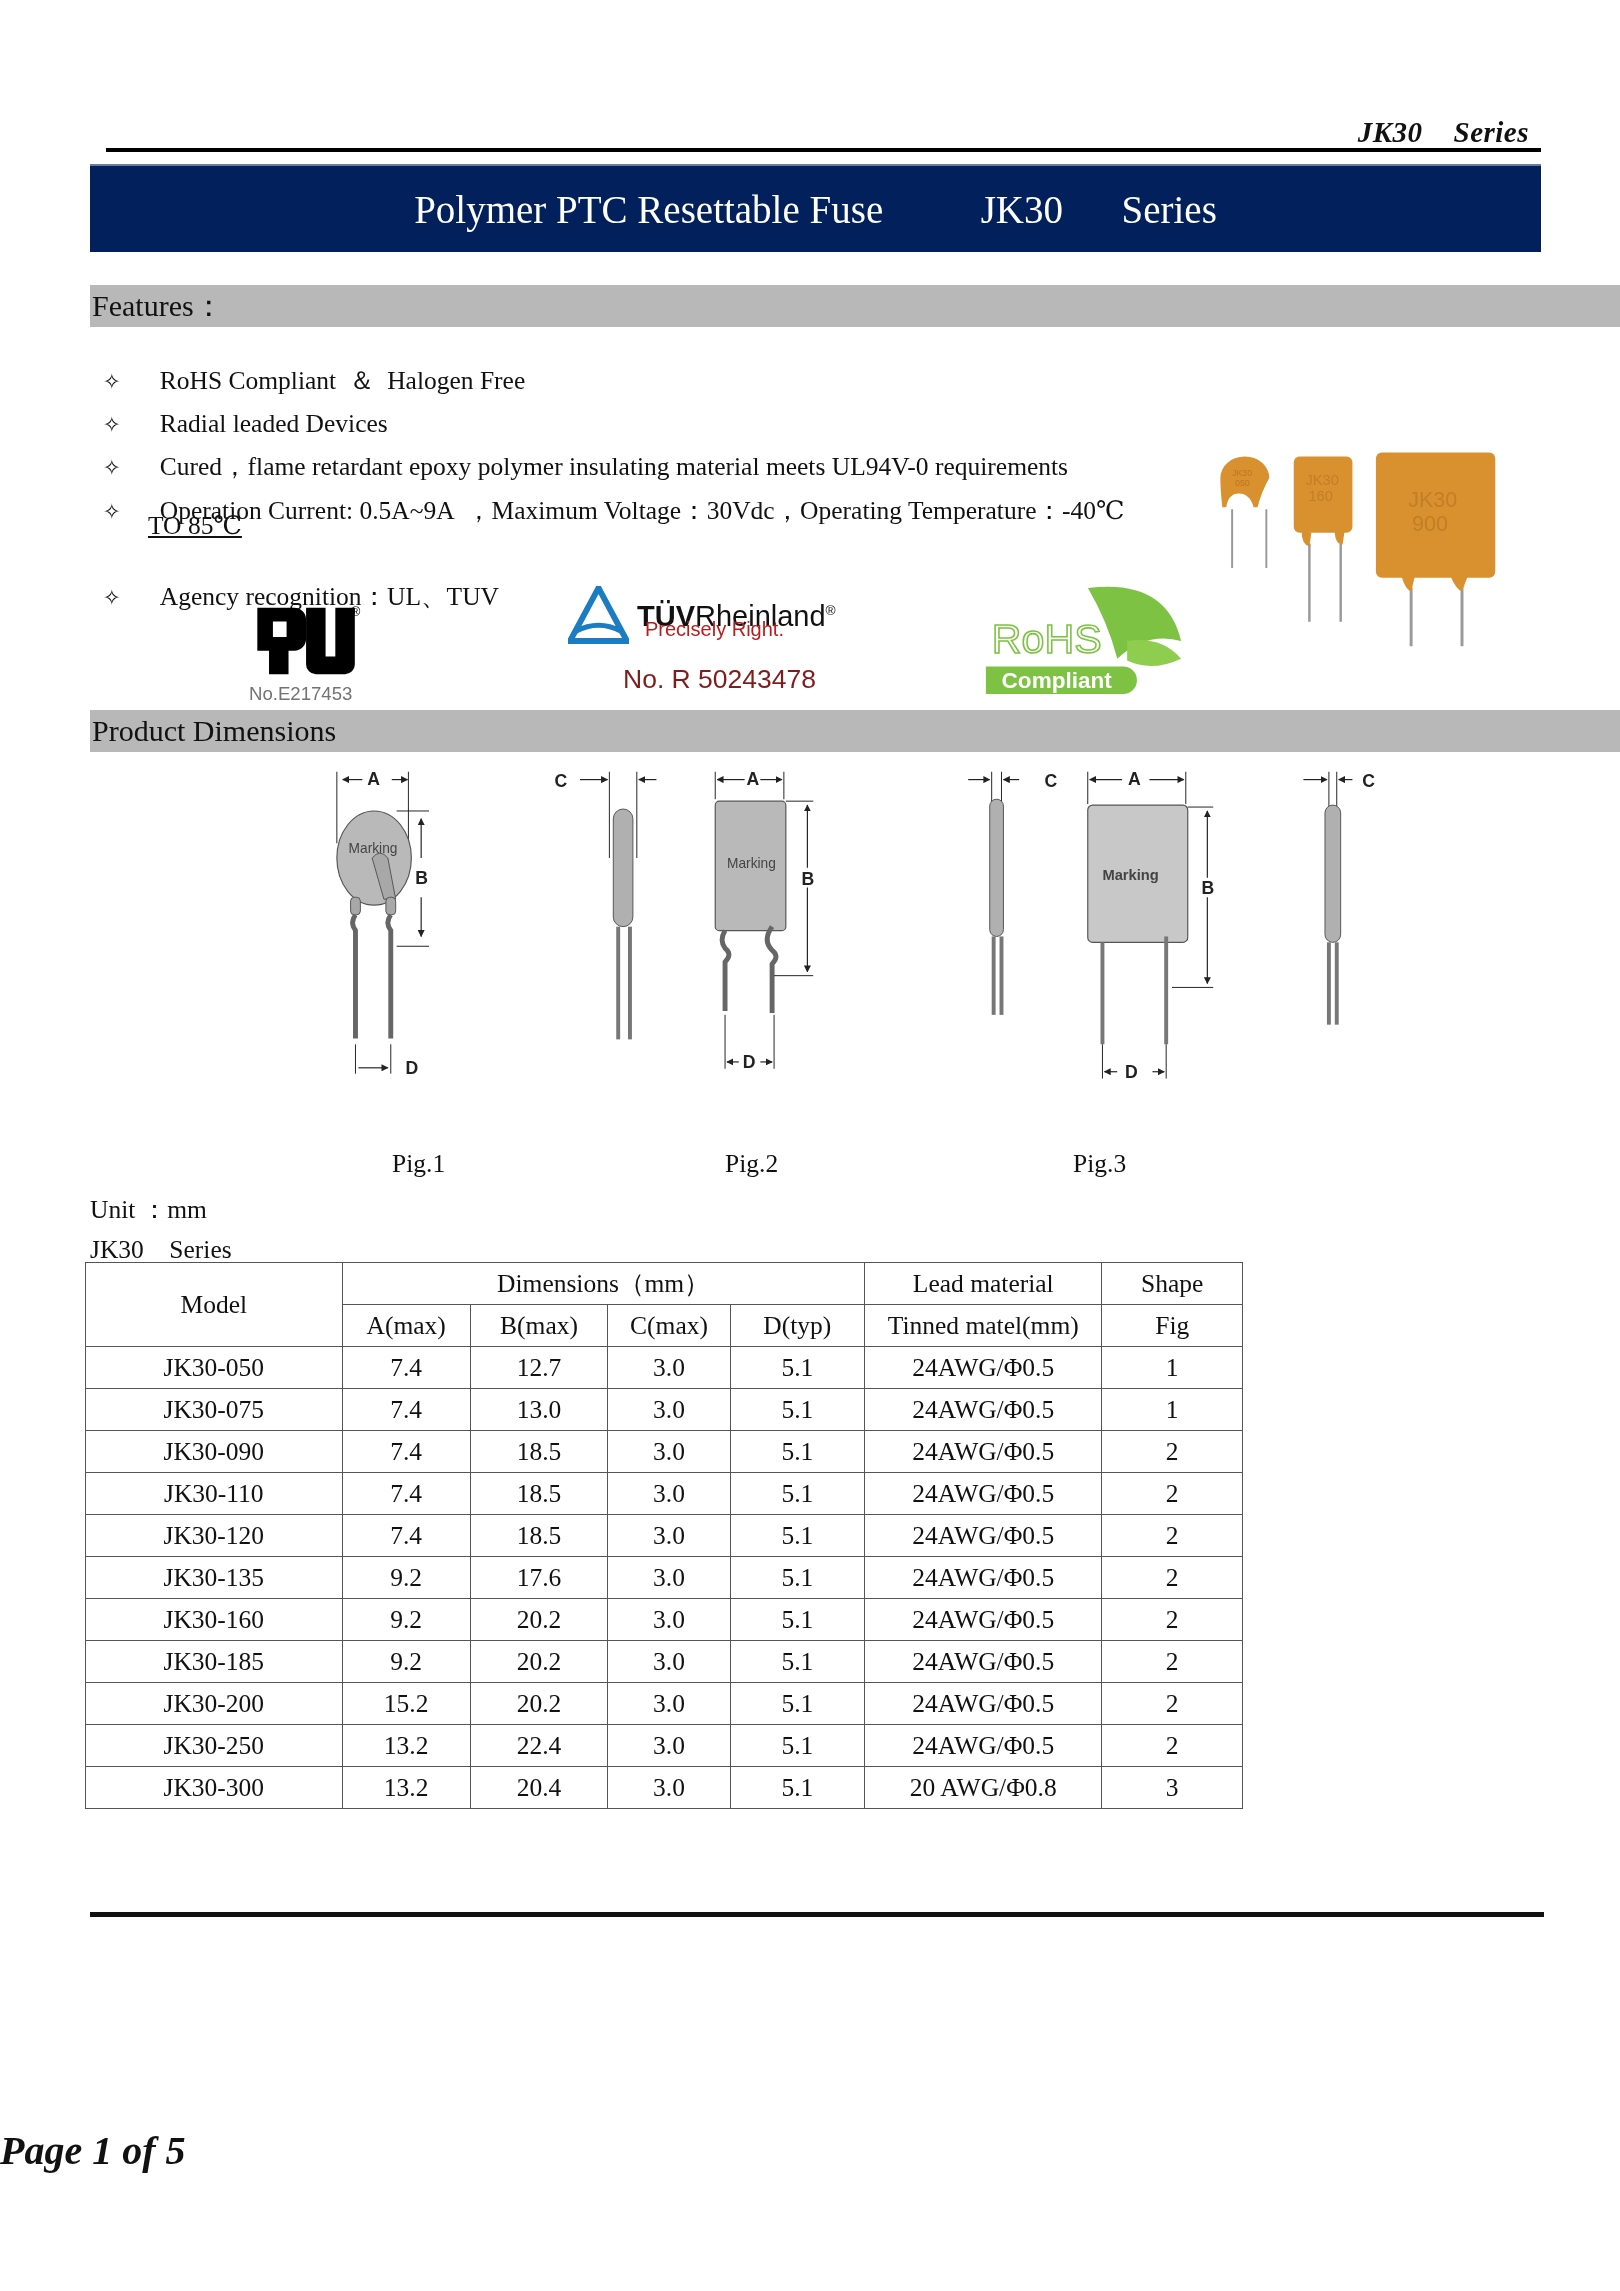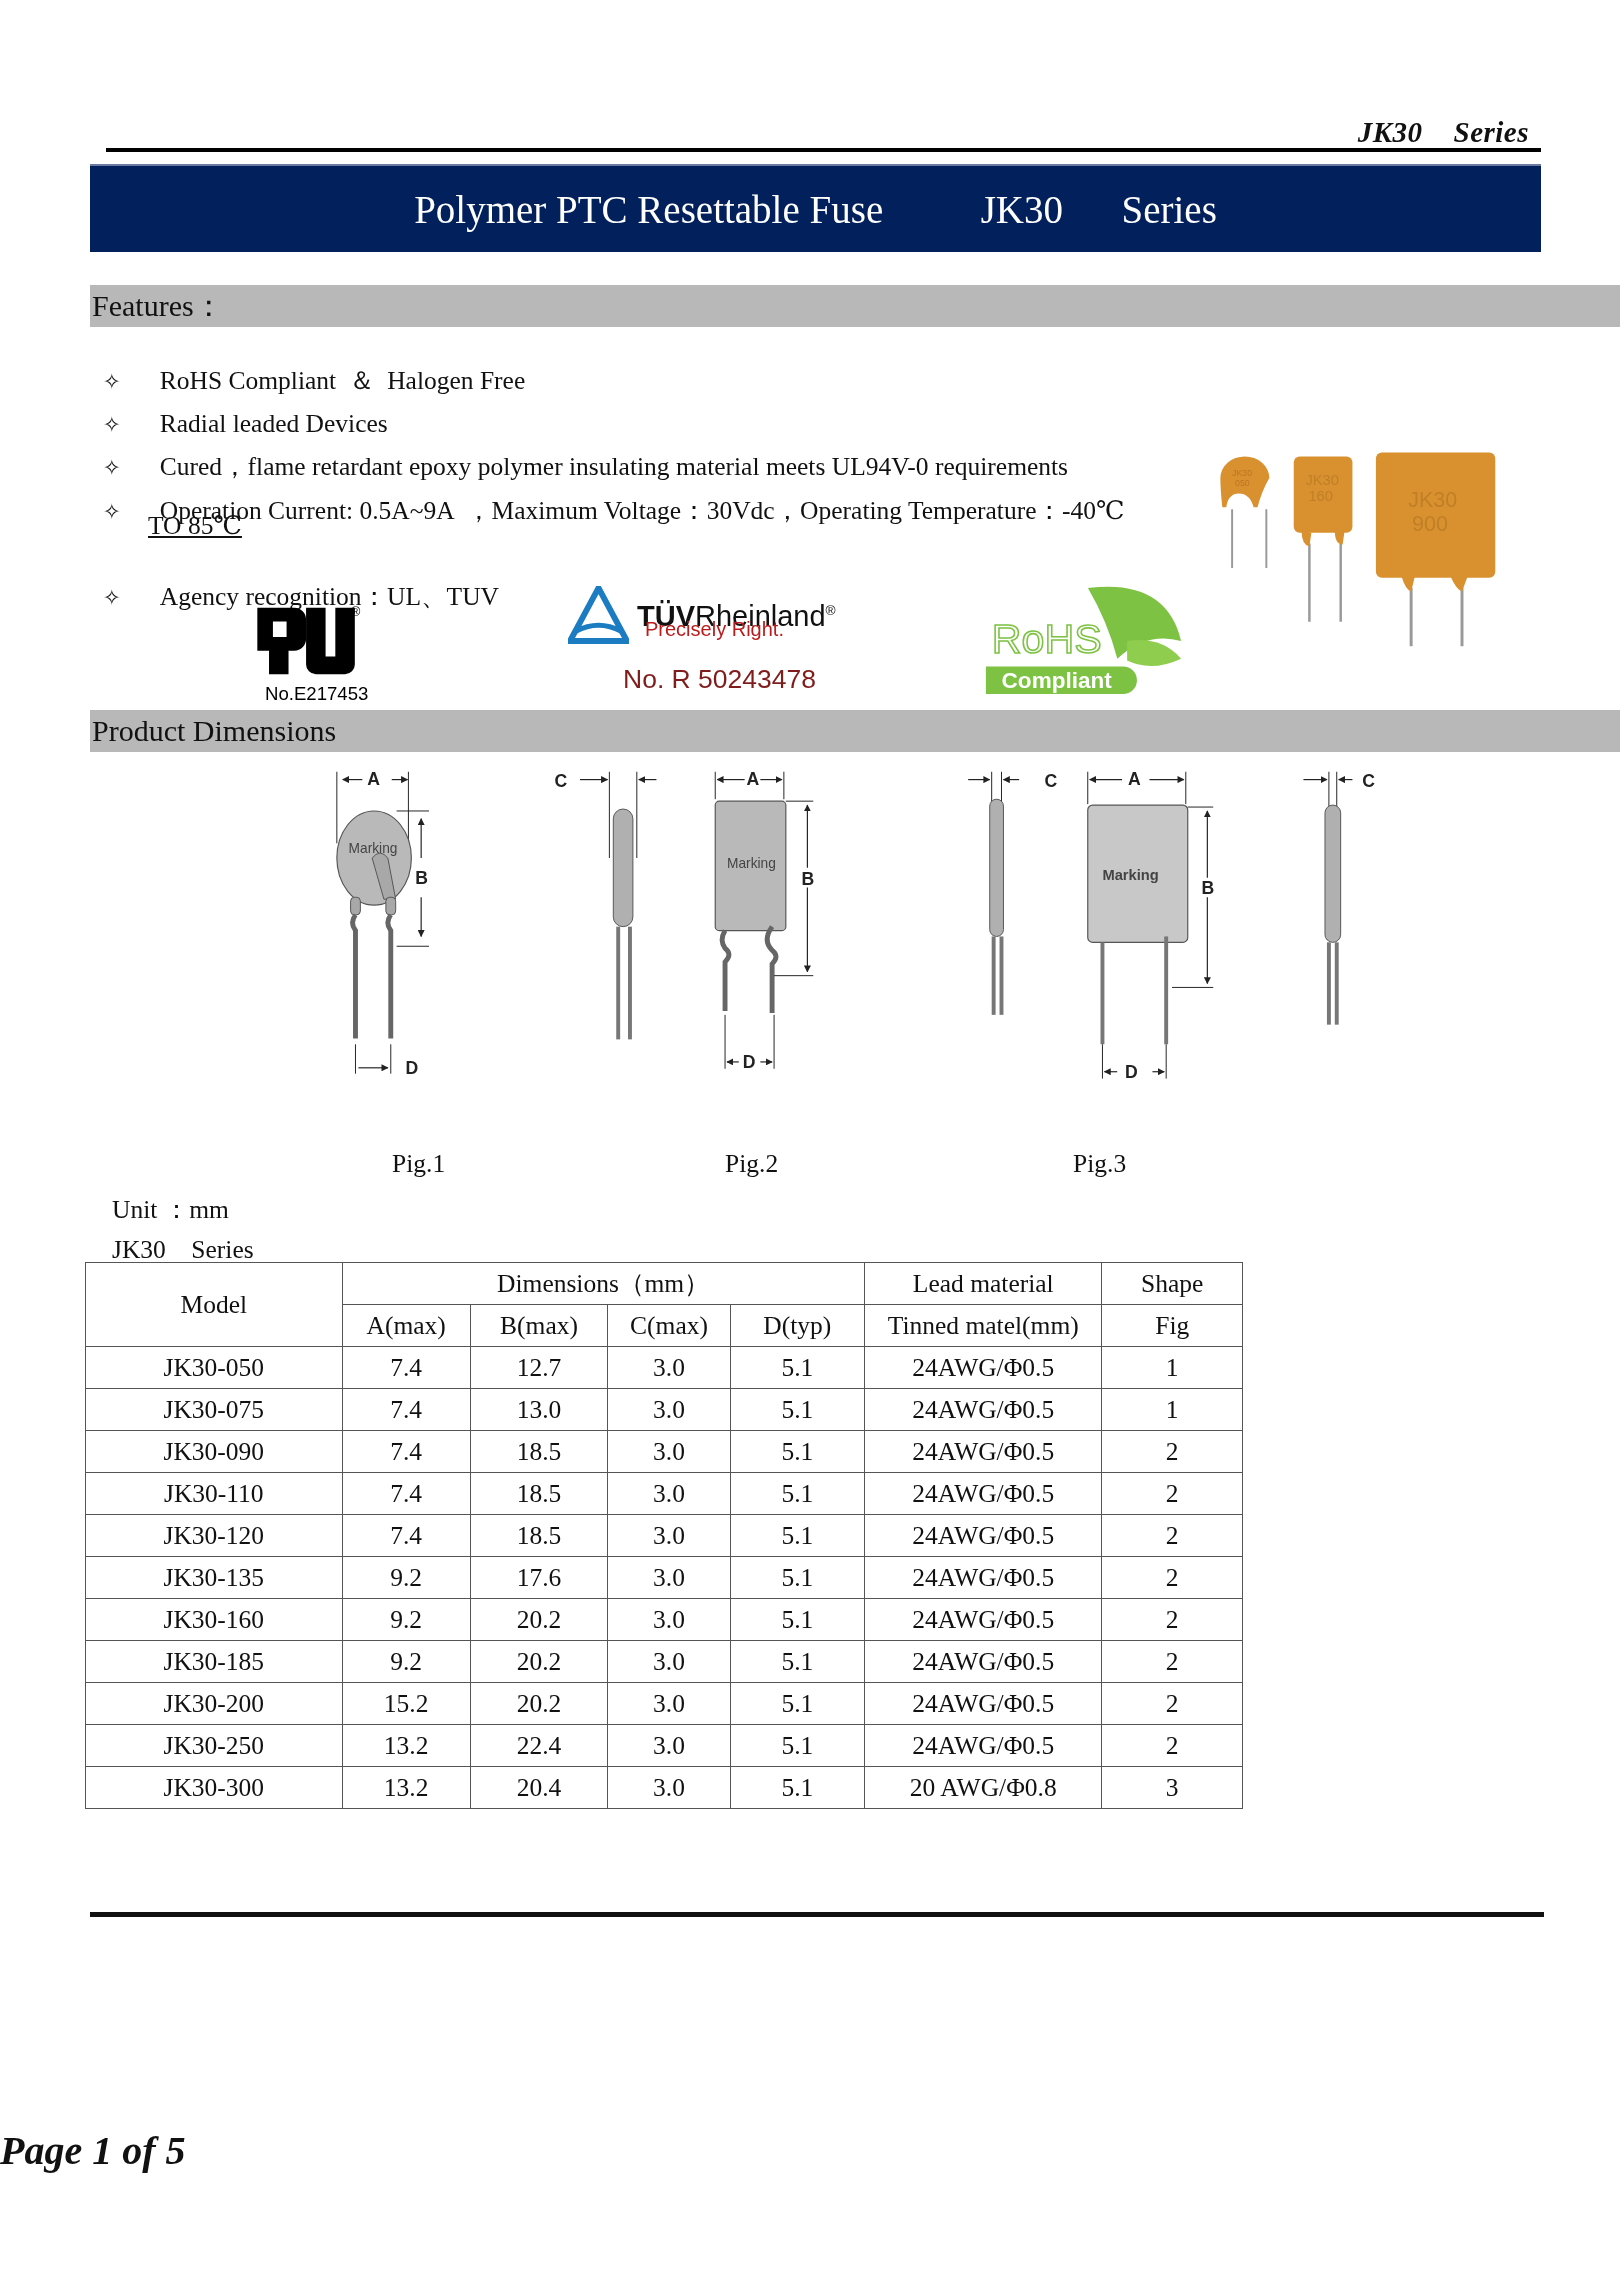--- a/index.html
+++ b/index.html
@@ -22,30 +22,30 @@
   .section-bar {
     left: 90px; width: 1580px; height: 42px; background: #b8b8b8;
     font-size: 30px; line-height: 42px; padding-left: 2px; box-sizing: border-box;
   }
   .feature {
     left: 90px; font-size: 25.5px; line-height: 29px; white-space: pre;
   }
   .feature .bullet { display: inline-block; width: 57px; font-family: "DejaVu Sans", sans-serif; font-size: 21.6px; }
   .feature-cont { left: 148px; font-size: 25.5px; white-space: pre; text-decoration: underline; }
   .logo-ul-mark { left: 255px; top: 602px; width: 108px; height: 78px; }
-  .ul-num { left: 265px; top: 683px; font-family: "Liberation Sans", sans-serif; font-size: 18.6px; color: #000000; }
+  .ul-num { left: 249px; top: 683px; font-family: "Liberation Sans", sans-serif; font-size: 18.6px; color: #737373; }
   .tuv-name { left: 637px; top: 600px; font-family: "Liberation Sans", sans-serif; font-size: 29px; color: #111; white-space: pre; }
   .tuv-name b { font-weight: bold; }
   .tuv-tag { left: 645px; top: 618px; font-family: "Liberation Sans", sans-serif; font-size: 20px; color: #b91c1c; }
   .tuv-num { left: 623px; top: 664px; font-family: "Liberation Sans", sans-serif; font-size: 26.5px; color: #7f1d1d; }
   .rohs { left: 980px; top: 582px; width: 206px; height: 116px; }
   .photos { left: 1215px; top: 431px; width: 314px; height: 225px; }
   .drawings { left: 323px; top: 760px; width: 1157px; height: 348px; }
   .fig-label { top: 1149px; font-size: 25.5px; }
-  .plain { font-size: 25.5px; white-space: pre; margin-left: 22px; }
+  .plain { font-size: 25.5px; white-space: pre; }
   table.spec {
     position: absolute; left: 85px; top: 1262px; width: 1158px;
     border-collapse: collapse; font-size: 25.5px; text-align: center;
   }
   table.spec td { border: 1.5px solid #555; height: 41px; padding: 0; }
   .bottom-rule { left: 90px; top: 1912px; width: 1454px; height: 4.9px; background: #111; }
   .page-num {
     left: 0; width: 1392px; top: 2127px; text-align: left;
     font-size: 40px; font-weight: bold; font-style: italic;
   }

